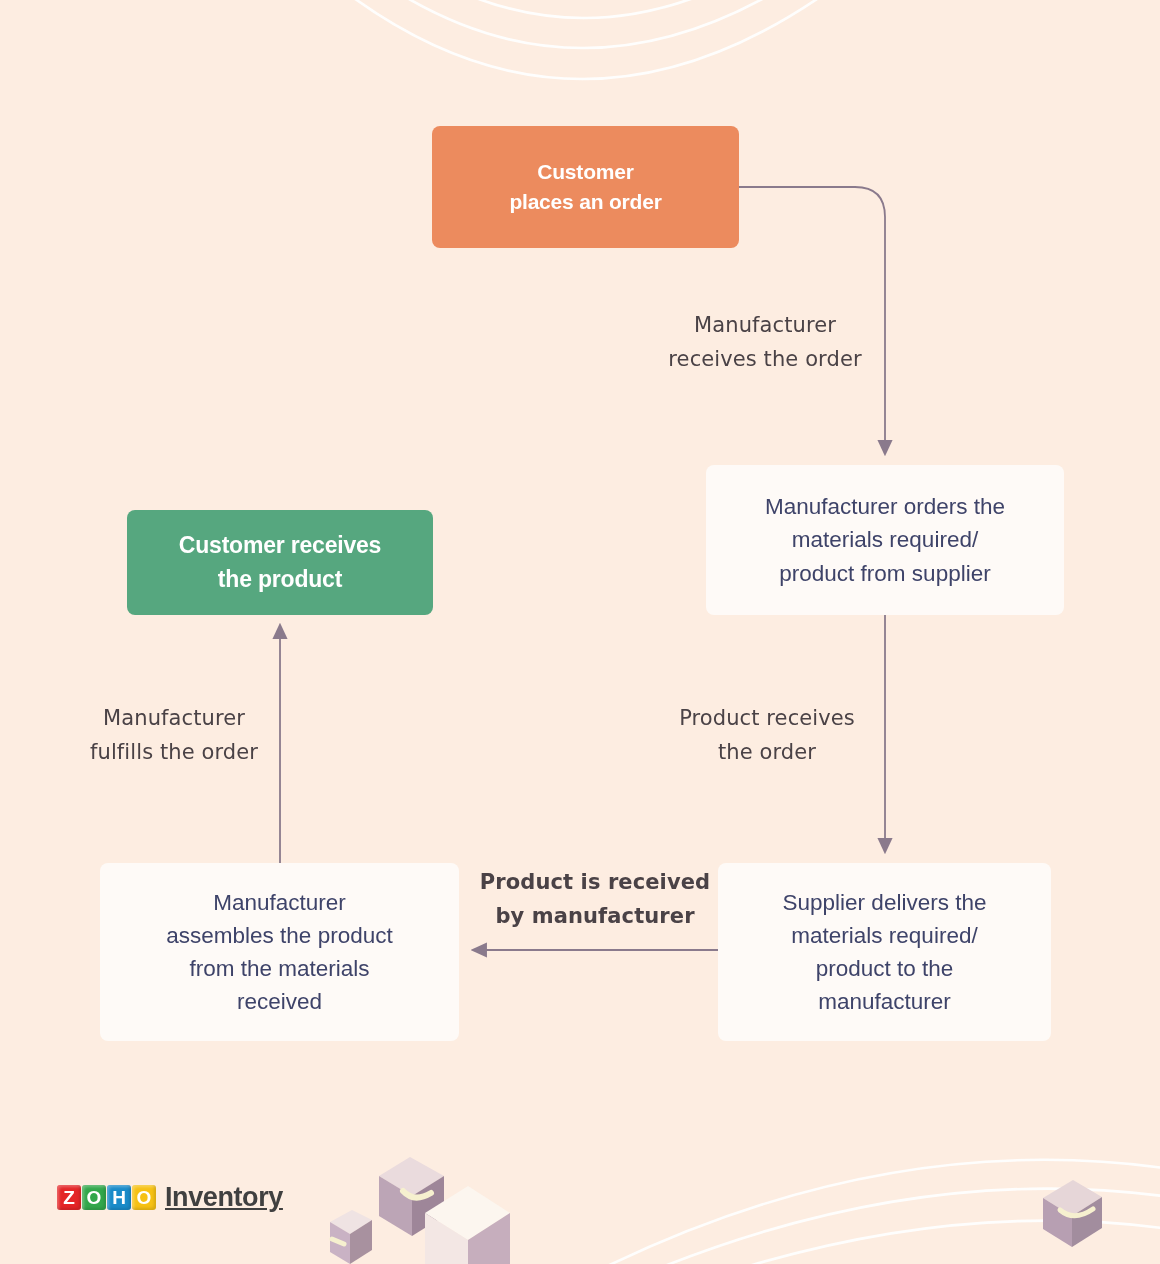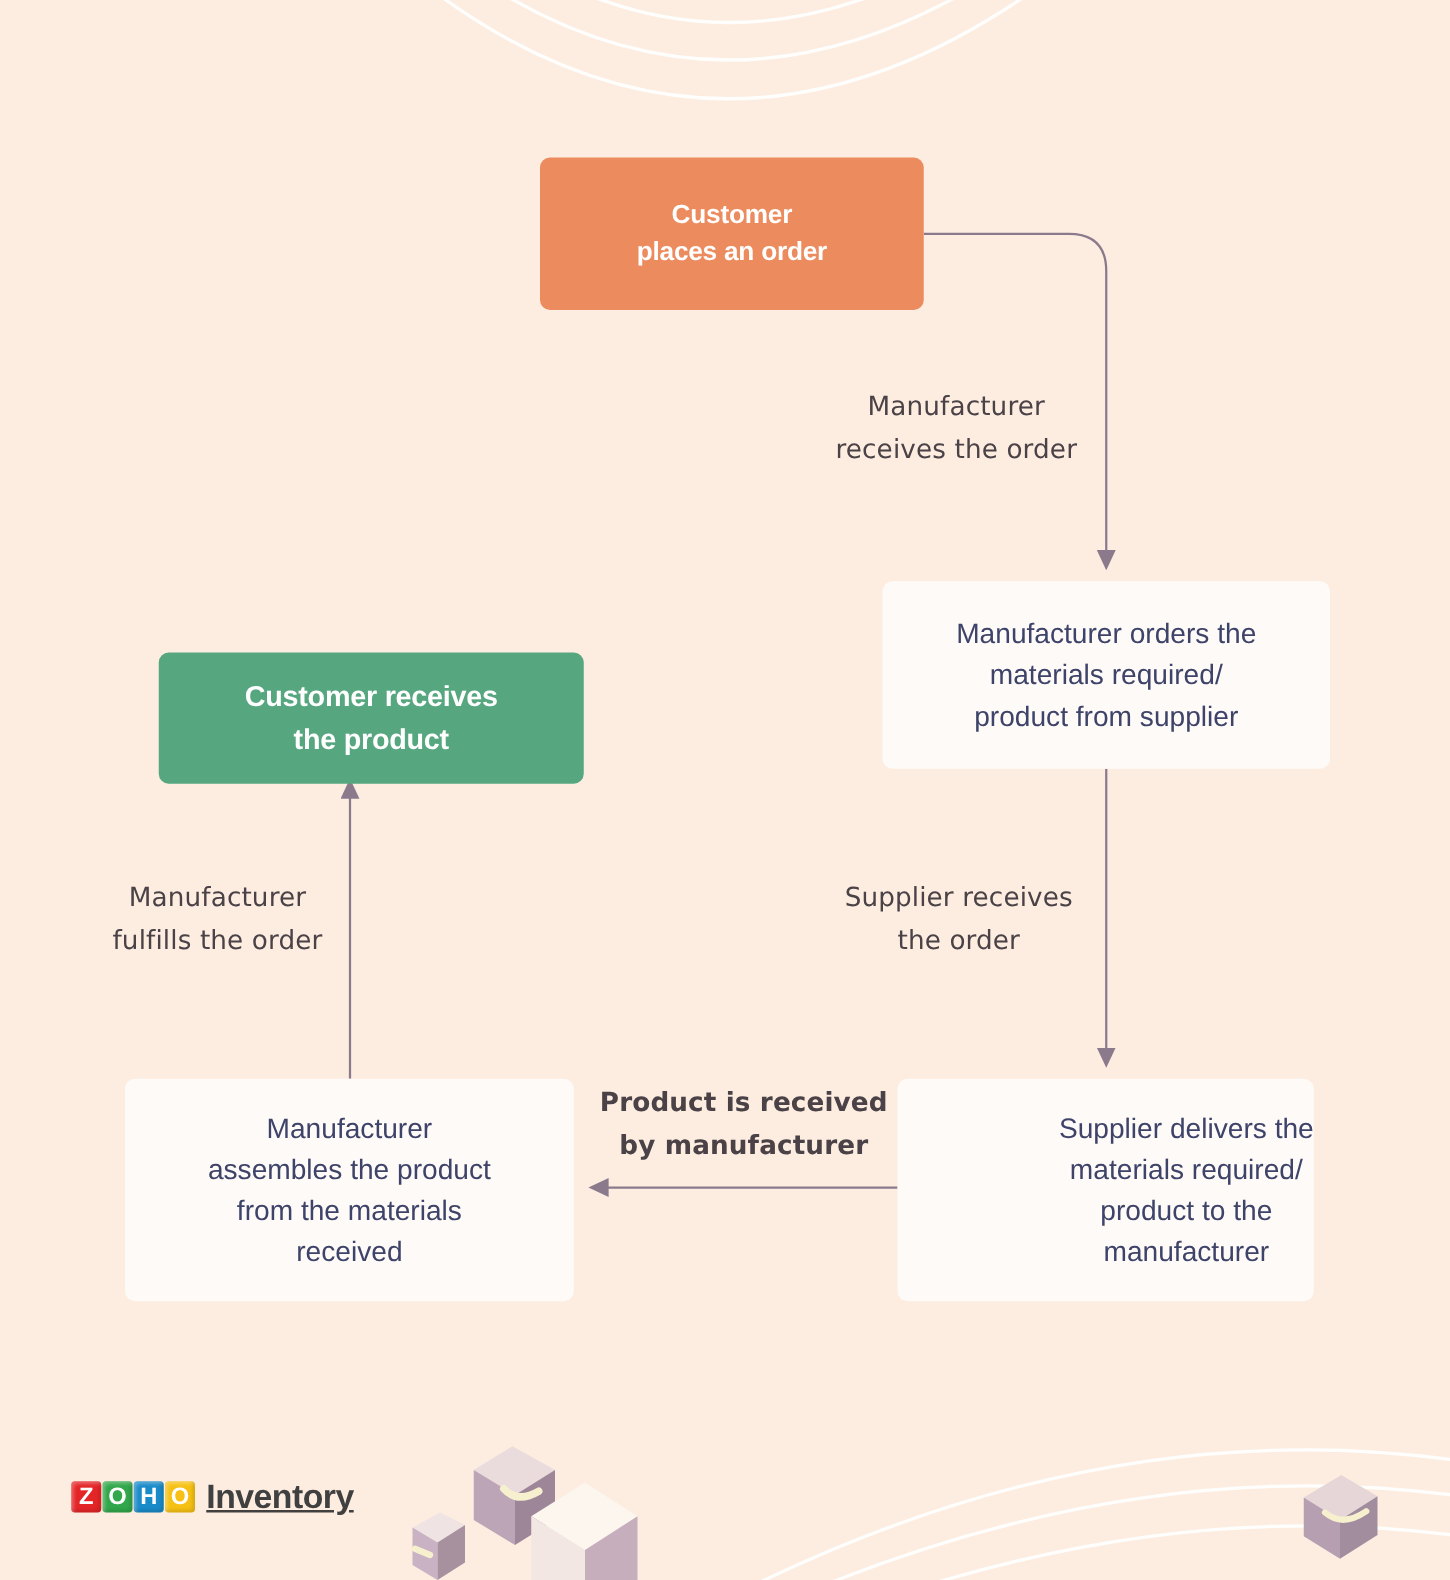--- a/index.html
+++ b/index.html
@@ -65,23 +65,23 @@
     background: #FEFAF7;
     color: #3E4369;
     font-weight: normal;
     font-size: 22.5px;
     line-height: 1.47;
   }
 
   
   #node-customer-order { left: 432px; top: 126px;  width: 307px; height: 122px; }
   #node-mfr-orders     { left: 706px; top: 465px;  width: 358px; height: 150px; text-align: center; }
-  #node-supplier-del   { left: 718px; top: 863px;  width: 333px; height: 178px; justify-content: flex-end; }
+  #node-supplier-del   { left: 718px; top: 863px;  width: 333px; height: 178px; }
   #node-mfr-assembles  { left: 100px; top: 863px;  width: 359px; height: 178px; }
-  #node-customer-recv  { left: 127px; top: 522px;  width: 340px; height: 105px; }
+  #node-customer-recv  { left: 127px; top: 510px;  width: 306px; height: 105px; }
 
   
   .edge-label {
     position: absolute;
     text-align: center;
     font-family: "DejaVu Sans", sans-serif;
     font-size: 21px;
     line-height: 1.6;
     color: #4A4246;
     white-space: pre-line;
@@ -223,21 +223,21 @@
   </div>
 
   <div id="node-customer-recv" class="node accent-green">
     <span class="node-text">Customer receives
 the product</span>
   </div>
 
   <div id="label-mfr-receives" class="edge-label">Manufacturer
 receives the order</div>
 
-  <div id="label-supplier-recv" class="edge-label">Supplier receives
+  <div id="label-supplier-recv" class="edge-label">Product receives
 the order</div>
 
   <div id="label-product-recv" class="edge-label">Product is received
 by manufacturer</div>
 
   <div id="label-mfr-fulfills" class="edge-label">Manufacturer
 fulfills the order</div>
 
   <div id="brand-logo">
     <div class="zoho-tiles">

